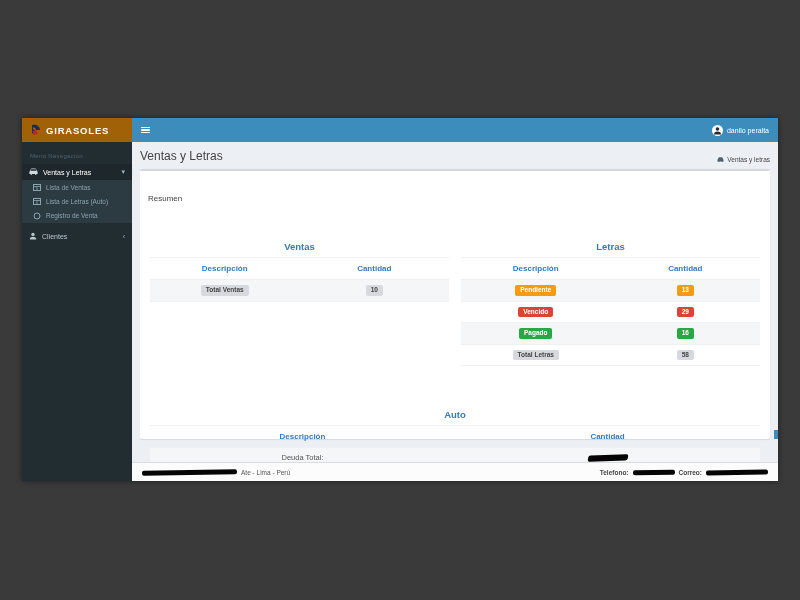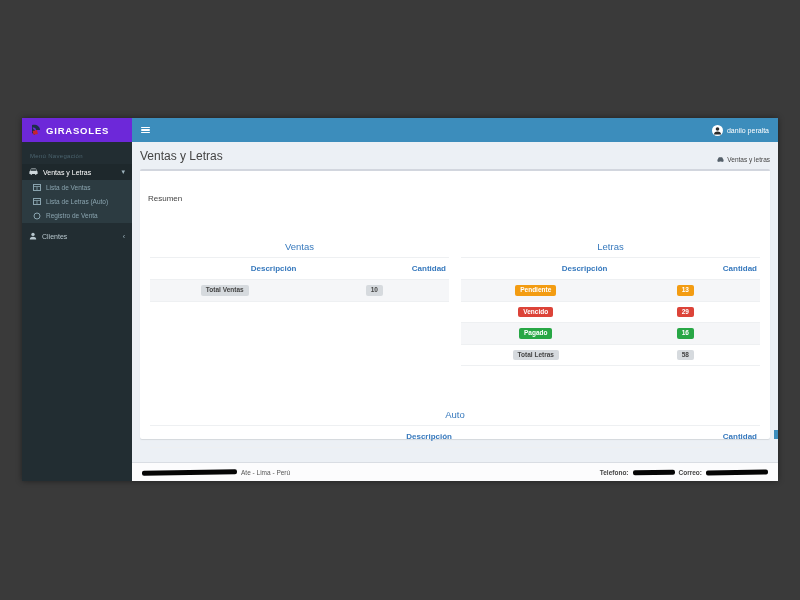--- a/index.html
+++ b/index.html
@@ -2,21 +2,21 @@
 <html><head>
 <meta charset="utf-8">
 <style>
   * { margin:0; padding:0; box-sizing:border-box; }
   html,body { width:800px; height:600px; background:#3a3a3a; font-family:"Liberation Sans", sans-serif; overflow:hidden; }
 
   .window { position:absolute; left:22px; top:118px; width:756px; height:363px; background:#ecf0f5; overflow:hidden; box-shadow:0 0 6px rgba(0,0,0,.45); }
 
   
   .sidebar { position:absolute; left:0; top:0; width:110px; height:100%; background:#222d32; }
-  .logo { height:24px; background:#6d28d9; display:flex; align-items:center; gap:5px; padding:0 7px; cursor:pointer; }
+  .logo { height:24px; background:#a16207; display:flex; align-items:center; gap:5px; padding:0 7px; cursor:pointer; }
   .logo-text { color:#fff; font-weight:bold; font-size:9.5px; letter-spacing:0.8px; }
   .menu-section { padding:11px 8px 5px 8px; color:#4b646f; font-size:6px; letter-spacing:0.3px; }
   .nav-item { display:flex; align-items:center; gap:5px; padding:4px 7px; color:#b8c7ce; font-size:7px; cursor:pointer; }
   .nav-item.active { background:#1e282c; color:#fff; }
   .nav-item .chev { margin-left:auto; font-size:7px; color:#9db3bd; }
   .submenu { background:#2c3b41; }
   .submenu .nav-item { padding:3.5px 7px 3.5px 11px; color:#8aa4af; font-size:6.5px; }
   .nav-group-clientes { margin-top:5px; }
   .icon-svg { flex:0 0 auto; display:block; }
 
@@ -34,22 +34,22 @@
   .page-title { font-size:12px; font-weight:normal; color:#444; }
   .breadcrumb { display:flex; align-items:center; gap:3px; font-size:6.5px; color:#444; cursor:pointer; }
 
   .box { margin-top:6px; background:#fff; border-top:2px solid #d2d6de; border-radius:2px; box-shadow:0 1px 1px rgba(0,0,0,.1); height:270px; }
   .box-header { padding:23px 8px; font-size:8px; color:#444; }
   .box-body { padding:10px 10px 5px 10px; }
   .tables-row { display:flex; gap:12px; }
   .tcol { flex:1; }
 
   table { width:100%; border-collapse:collapse; }
-  .t-title td { color:#3779bd; font-weight:normal; font-size:9.5px; text-align:center; padding:5px 3px; border-bottom:1px solid #eef0f2; }
-  th { color:#3779bd; font-weight:bold; font-size:8px; text-align:right; padding:6px 3px; border-bottom:1px solid #eef0f2; width:50%; }
+  .t-title td { color:#3779bd; font-weight:bold; font-size:9.5px; text-align:center; padding:5px 3px; border-bottom:1px solid #eef0f2; }
+  th { color:#3779bd; font-weight:bold; font-size:8px; text-align:center; padding:6px 3px; border-bottom:1px solid #eef0f2; width:50%; }
   td.cell { text-align:center; padding:5px 3px; border-bottom:1px solid #eef0f2; font-size:7.5px; color:#555; }
   tr.striped { background:#f5f6f8; }
 
   .badge { display:inline-block; border-radius:2px; padding:2px 5px; font-size:6.5px; font-weight:bold; color:#fff; line-height:1; }
   .badge.warning { background:#f39c12; }
   .badge.danger  { background:#dc4338; }
   .badge.success { background:#28a745; }
   .badge.gray    { background:#d6dade; color:#444; }
 
   .ambos-wrap { margin-top:38px; }
@@ -215,20 +215,24 @@
           <div class="ambos-wrap">
             <table>
               <tbody>
                   <tr class="t-title">
                     <td colspan="2">Auto</td>
                   </tr>
               <tr>
                 <th>Descripción</th>
                 <th>Cantidad</th>
               </tr>
+              <tr class="striped">
+                <td class="cell">Deuda Total:</td>
+                <td class="cell"><span class="redact r-deuda"></span></td>
+              </tr>
             </tbody>
               </table>
           </div>
 
         </div>
       </div>
     </div>
 
     <div class="footer">
       <div class="f-left">

